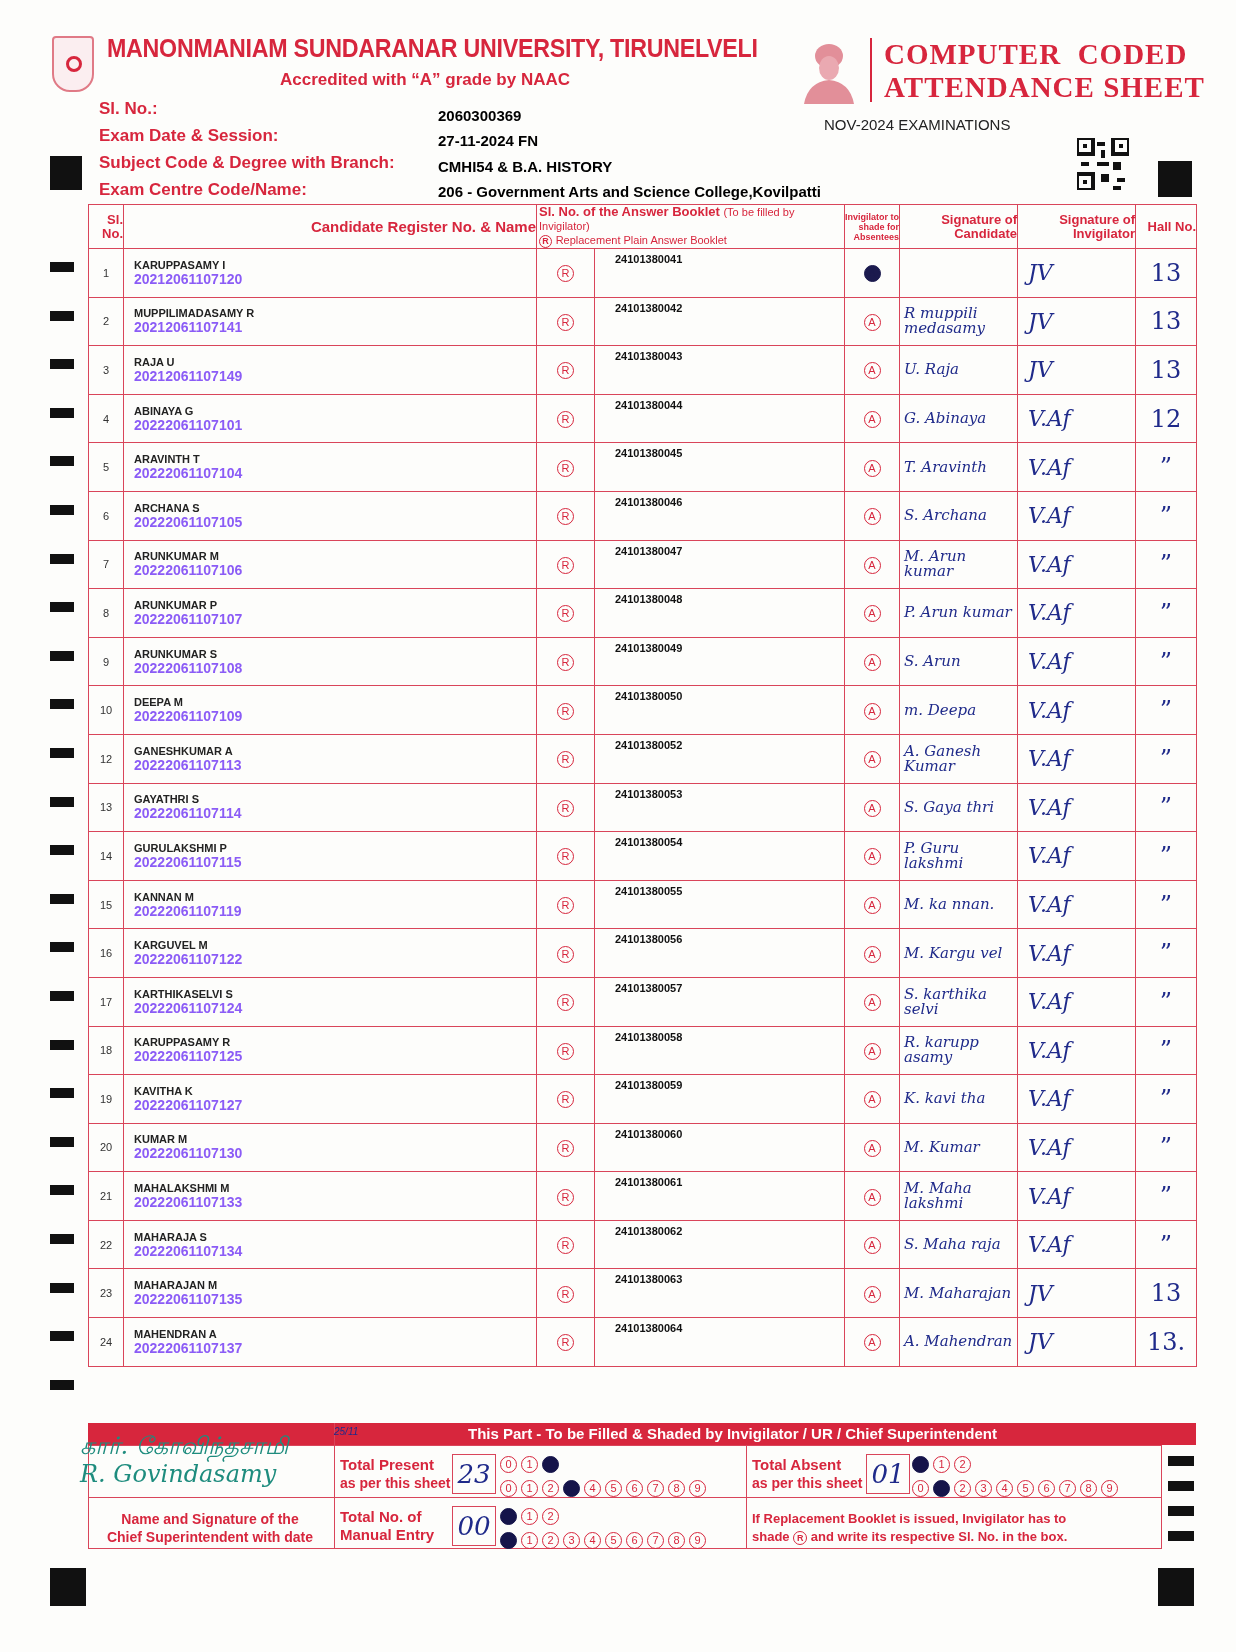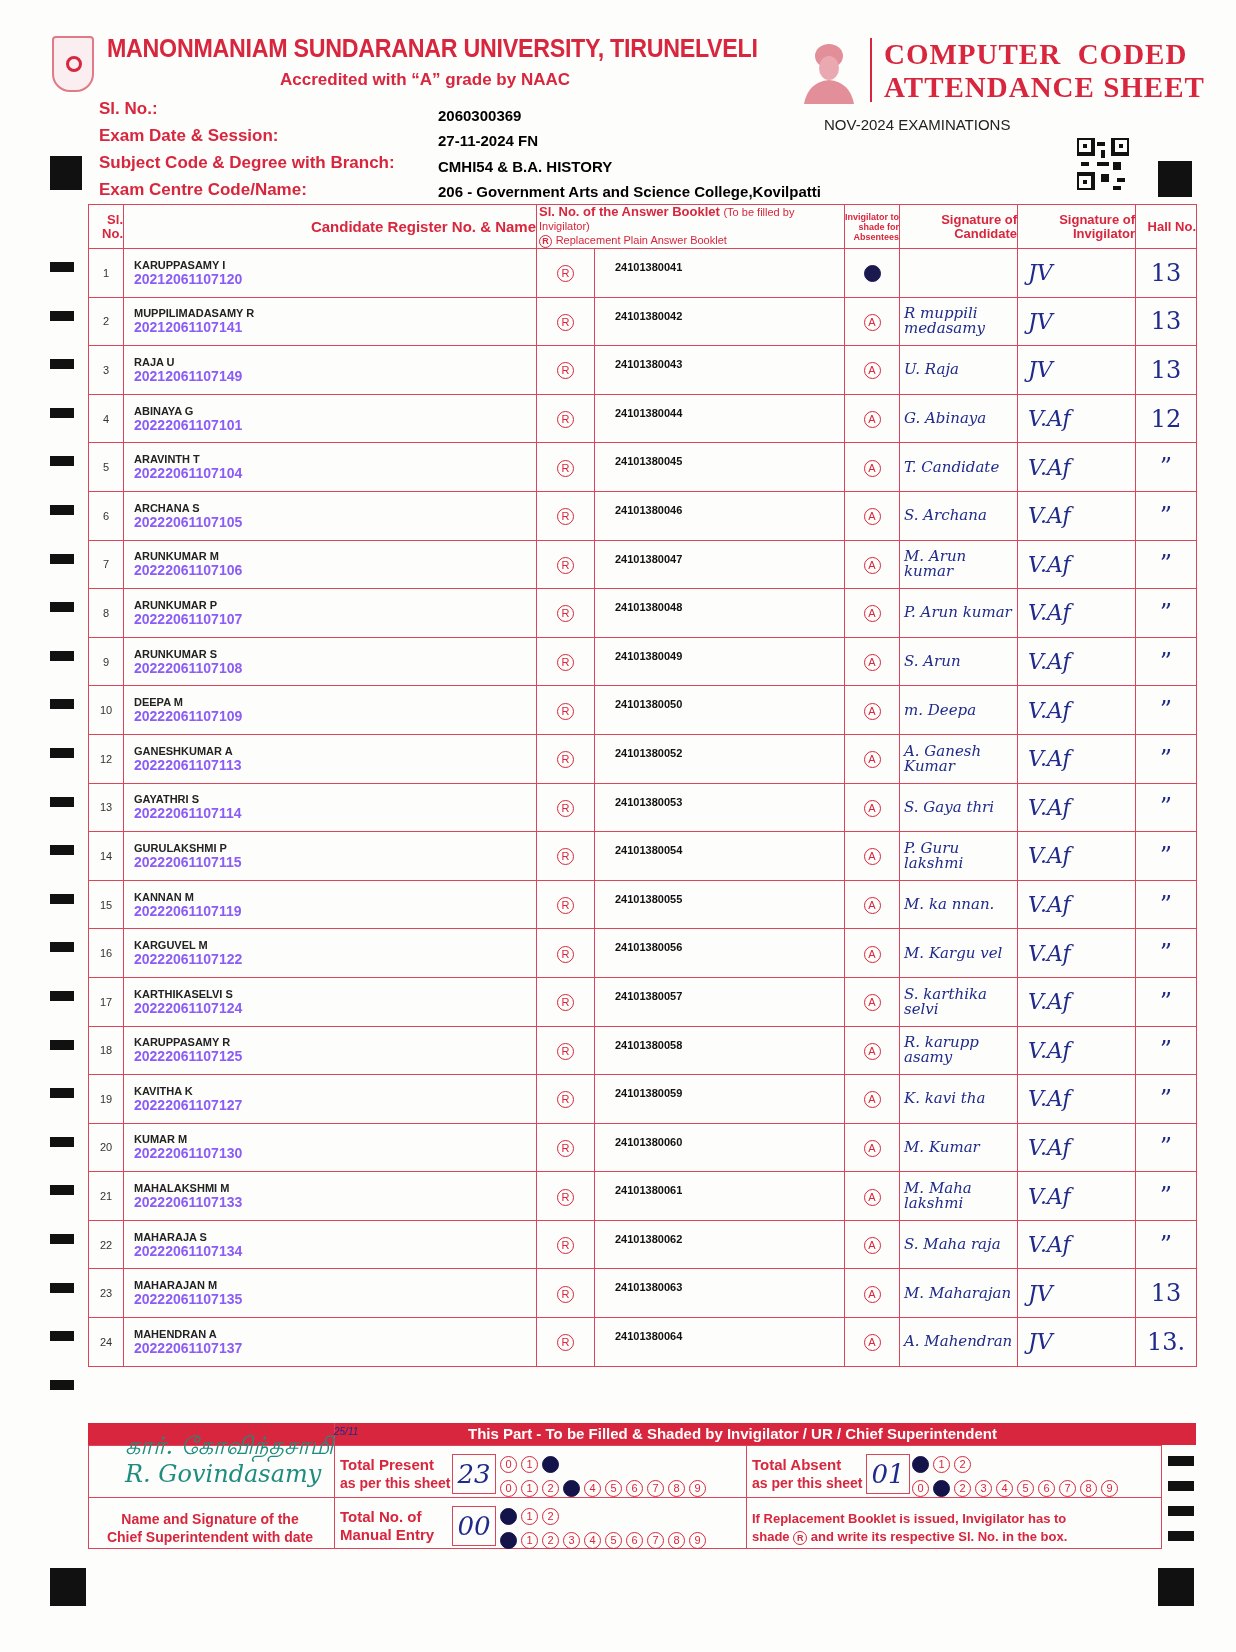--- a/index.html
+++ b/index.html
@@ -28,33 +28,33 @@
   table.grid td, table.grid th { border: 1px solid #d9455a; }
   table.grid th { height: 40px; color: #d7263d; font-weight: bold; font-size: 13px; line-height: 14px; text-align: right; }
   table.grid td { height: 48.6px; vertical-align: middle; }
   .sl { text-align: center; font-size: 11px; color: #333; }
   .nm { padding-left: 10px; }
   .nm .n1 { font-size: 11px; font-weight: bold; color: #222; }
   .nm .n2 { font-size: 14px; font-weight: bold; color: #8b5cf6; }
   .rb { text-align: center; }
   .circ { display: inline-block; width: 17px; height: 17px; border: 1.3px solid #d7263d; border-radius: 50%; color: #d7263d; font-size: 11px; line-height: 15px; text-align: center; }
   .circ.filled { background: #1b1a4e; border-color: #1b1a4e; color: #1b1a4e; }
-  .bk { font-size: 11px; font-weight: bold; padding-left: 20px; vertical-align: top !important; padding-top: 12px; }
+  .bk { font-size: 11px; font-weight: bold; padding-left: 20px; vertical-align: top !important; padding-top: 4px; }
   .sig { font-family: "DejaVu Serif", serif; font-style: italic; color: #1f2a8a; font-size: 15px; line-height: 15px; padding-left: 4px; }
   .inv { font-family: "DejaVu Serif", serif; font-style: italic; color: #1f2a8a; font-size: 22px; padding-left: 10px; }
   .hall { font-family: "DejaVu Serif", serif; color: #1f2a8a; font-size: 24px; text-align: center; }
 
   
   .band { left: 88px; top: 1423px; width: 1108px; height: 22px; background: #d7263d; color: #fff; font-weight: bold; font-size: 15px; padding-left: 380px; line-height: 22px; }
   .bottom-box { position: absolute; border: 1px solid #d9455a; }
   .blbl { color: #d7263d; font-weight: bold; font-size: 15px; line-height: 18px; }
   .hand-box { border: 1.3px solid #d9455a; font-family: "DejaVu Serif", serif; font-style: italic; color: #1f2a8a; font-size: 26px; text-align: center; line-height: 38px; }
   .bub { display: inline-block; width: 17px; height: 17px; border: 1.2px solid #d7263d; border-radius: 50%; color: #d7263d; font-size: 11px; line-height: 15px; text-align: center; margin-right: 4px; }
   .bub.on { background: #15144a; border-color: #15144a; color: transparent; }
-  .cs-sig { font-family: "DejaVu Serif", serif; font-style: italic; color: #1e8c7e; font-size: 24px; line-height: 28px; margin-left: 45px; }
+  .cs-sig { font-family: "DejaVu Serif", serif; font-style: italic; color: #1e8c7e; font-size: 24px; line-height: 28px; }
 </style>
 </head>
 <body>
 
 <div class="abs logo">
     <div class="gear"></div>
   </div>
 <div class="abs univ">MANONMANIAM SUNDARANAR UNIVERSITY, TIRUNELVELI</div>
 <div class="abs accr">Accredited with “A” grade by NAAC</div>
 <svg class="abs portrait" viewBox="0 0 58 66">
@@ -213,21 +213,21 @@
       </tr>
       <tr>
         <td class="sl">5</td>
         <td class="nm">
           <div class="n1">ARAVINTH T</div>
           <div class="n2">20222061107104</div>
         </td>
         <td class="rb"><span class="circ">R</span></td>
         <td class="bk">24101380045</td>
         <td class="rb"><span class="circ">A</span></td>
-        <td class="sig">T. Candidate</td>
+        <td class="sig">T. Aravinth</td>
         <td class="inv">V.Af</td>
         <td class="hall">”</td>
       </tr>
       <tr>
         <td class="sl">6</td>
         <td class="nm">
           <div class="n1">ARCHANA S</div>
           <div class="n2">20222061107105</div>
         </td>
         <td class="rb"><span class="circ">R</span></td>

